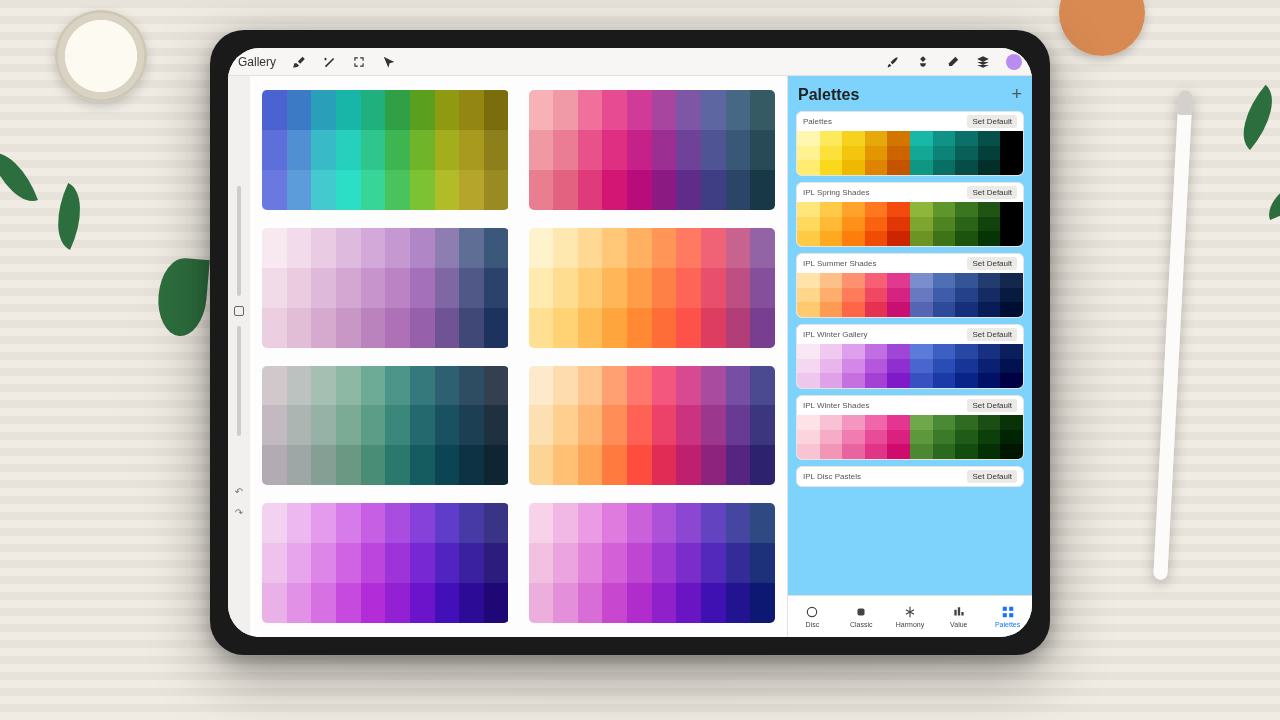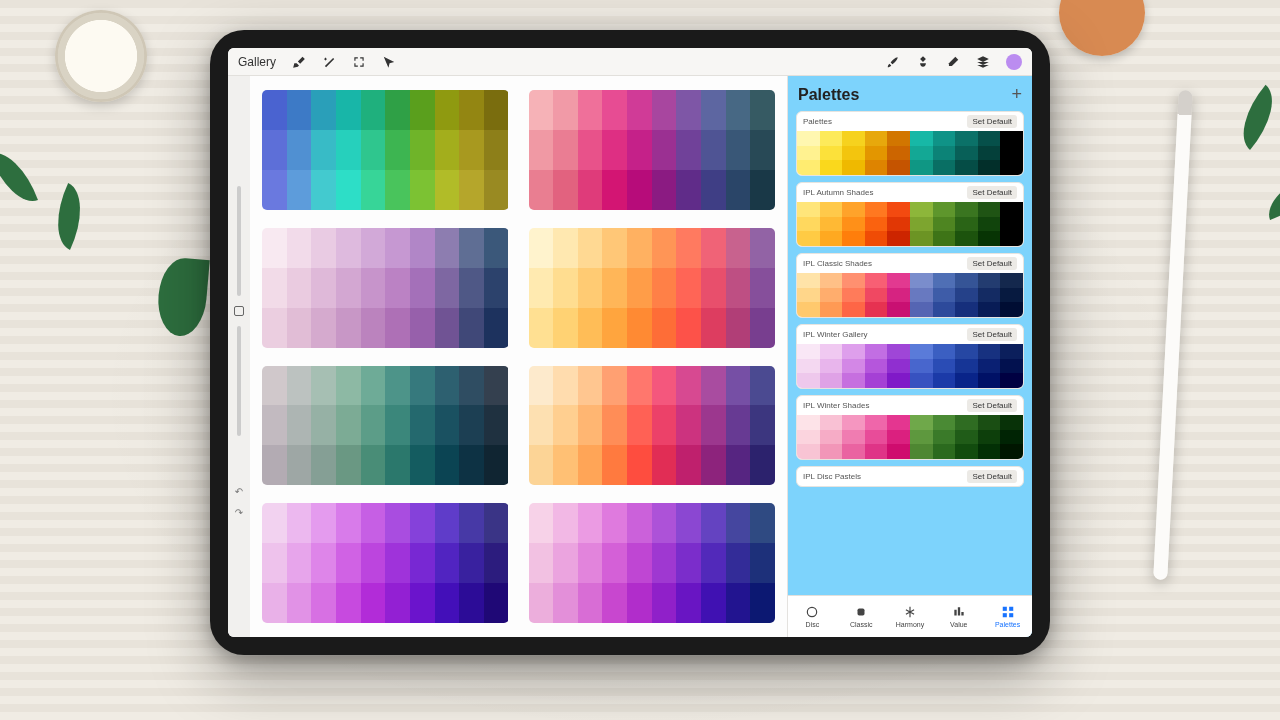--- a/index.html
+++ b/index.html
@@ -8,21 +8,21 @@
 .leaf{position:absolute;width:30px;height:60px;background:#2d6e3e;border-radius:0 100% 0 100%;transform-origin:bottom right}
 .leaf.l1{top:140px;left:8px;transform:rotate(-20deg)}
 .leaf.l2{top:190px;left:40px;transform:rotate(25deg)}
 .leaf.l3{top:260px;left:155px;transform:rotate(5deg);width:48px;height:78px;border-radius:50% 0 50% 50%}
 .leaf.r1{top:90px;right:30px;transform:rotate(40deg)}
 .leaf.r2{top:160px;right:10px;transform:rotate(70deg)}
 .candle{position:absolute;top:10px;left:55px;width:92px;height:92px;border-radius:50%;background:radial-gradient(circle,#fdfaf2 0 55%,#d9d3c4 56% 66%,#cfc7b6 67% 100%);box-shadow:0 4px 12px rgba(0,0,0,.18)}
 .cookie{position:absolute;top:-30px;right:135px;width:86px;height:86px;border-radius:50%;background:radial-gradient(circle,#d88a52 0 80%,#c67840 81% 100%);box-shadow:0 4px 10px rgba(0,0,0,.2)}
 .pencil{position:absolute;top:90px;right:100px;width:14px;height:490px;background:linear-gradient(180deg,#d4d0cb 0 5%,#fcfbf9 5% 100%);border-radius:8px;box-shadow:0 4px 14px rgba(0,0,0,.25);transform:rotate(3deg)}
 .ipad{position:absolute;top:30px;left:210px;width:840px;height:625px;background:#1a1a1a;border-radius:34px;box-shadow:0 20px 60px rgba(0,0,0,.35),0 6px 18px rgba(0,0,0,.25);padding:18px}
-.screen{width:100%;height:100%;background:#fdfdfd;border-radius:6px;position:relative;overflow:hidden;display:flex;flex-direction:column}
+.screen{width:100%;height:100%;background:#fdfdfd;border-radius:32px;position:relative;overflow:hidden;display:flex;flex-direction:column}
 .toolbar{height:28px;background:#f7f6f4;border-bottom:1px solid #e2e0dc;display:flex;align-items:center;padding:0 10px;gap:16px;font-size:12px;color:#333}
 .toolbar .spacer{flex:1}
 .toolbar svg,.toolbar .ticon{width:14px;height:14px;fill:#333}
 .toolbar .color-dot{width:16px;height:16px;border-radius:50%;background:#bb8cf0}
 .content{flex:1;display:flex;overflow:hidden}
 .sidebar-left{width:22px;background:#f1f0ee;display:flex;flex-direction:column;align-items:center;gap:10px;padding-top:110px}
 .sidebar-left .slider-track{width:4px;height:110px;background:#ccc;border-radius:3px;position:relative}
 .sidebar-left .square{width:10px;height:10px;border:1.5px solid #666;border-radius:2px}
 .canvas-area{flex:1;padding:14px 12px;display:grid;grid-template-columns:1fr 1fr;grid-auto-rows:1fr;gap:18px 20px;overflow:hidden}
 .swatch-block{display:grid;grid-template-columns:repeat(10,1fr);grid-template-rows:repeat(3,1fr);border-radius:5px;overflow:hidden}
@@ -393,21 +393,21 @@
                 <div style="background: rgb(197, 84, 0);"></div>
                 <div style="background: rgb(15, 151, 132);"></div>
                 <div style="background: rgb(9, 111, 100);"></div>
                 <div style="background: rgb(5, 77, 70);"></div>
                 <div style="background: rgb(2, 47, 42);"></div>
                 <div style="background: rgb(0, 0, 0);"></div>
               </div>
             </div>
             <div class="palette-card">
               <div class="p-head">
-                <span class="pname">IPL Autumn Shades</span>
+                <span class="pname">IPL Spring Shades</span>
                 <span class="pbtn">Set Default</span>
               </div>
               <div class="mini-swatch">
                 <div style="background: rgb(255, 229, 122);"></div>
                 <div style="background: rgb(255, 201, 74);"></div>
                 <div style="background: rgb(255, 163, 42);"></div>
                 <div style="background: rgb(255, 120, 32);"></div>
                 <div style="background: rgb(243, 74, 16);"></div>
                 <div style="background: rgb(141, 182, 58);"></div>
                 <div style="background: rgb(94, 150, 44);"></div>
@@ -431,21 +431,21 @@
                 <div style="background: rgb(205, 37, 0);"></div>
                 <div style="background: rgb(108, 148, 36);"></div>
                 <div style="background: rgb(62, 116, 23);"></div>
                 <div style="background: rgb(28, 83, 13);"></div>
                 <div style="background: rgb(7, 52, 4);"></div>
                 <div style="background: rgb(0, 0, 0);"></div>
               </div>
             </div>
             <div class="palette-card">
               <div class="p-head">
-                <span class="pname">IPL Classic Shades</span>
+                <span class="pname">IPL Summer Shades</span>
                 <span class="pbtn">Set Default</span>
               </div>
               <div class="mini-swatch">
                 <div style="background: rgb(255, 227, 168);"></div>
                 <div style="background: rgb(255, 192, 135);"></div>
                 <div style="background: rgb(255, 144, 112);"></div>
                 <div style="background: rgb(248, 95, 116);"></div>
                 <div style="background: rgb(226, 57, 144);"></div>
                 <div style="background: rgb(122, 141, 204);"></div>
                 <div style="background: rgb(79, 111, 181);"></div>

